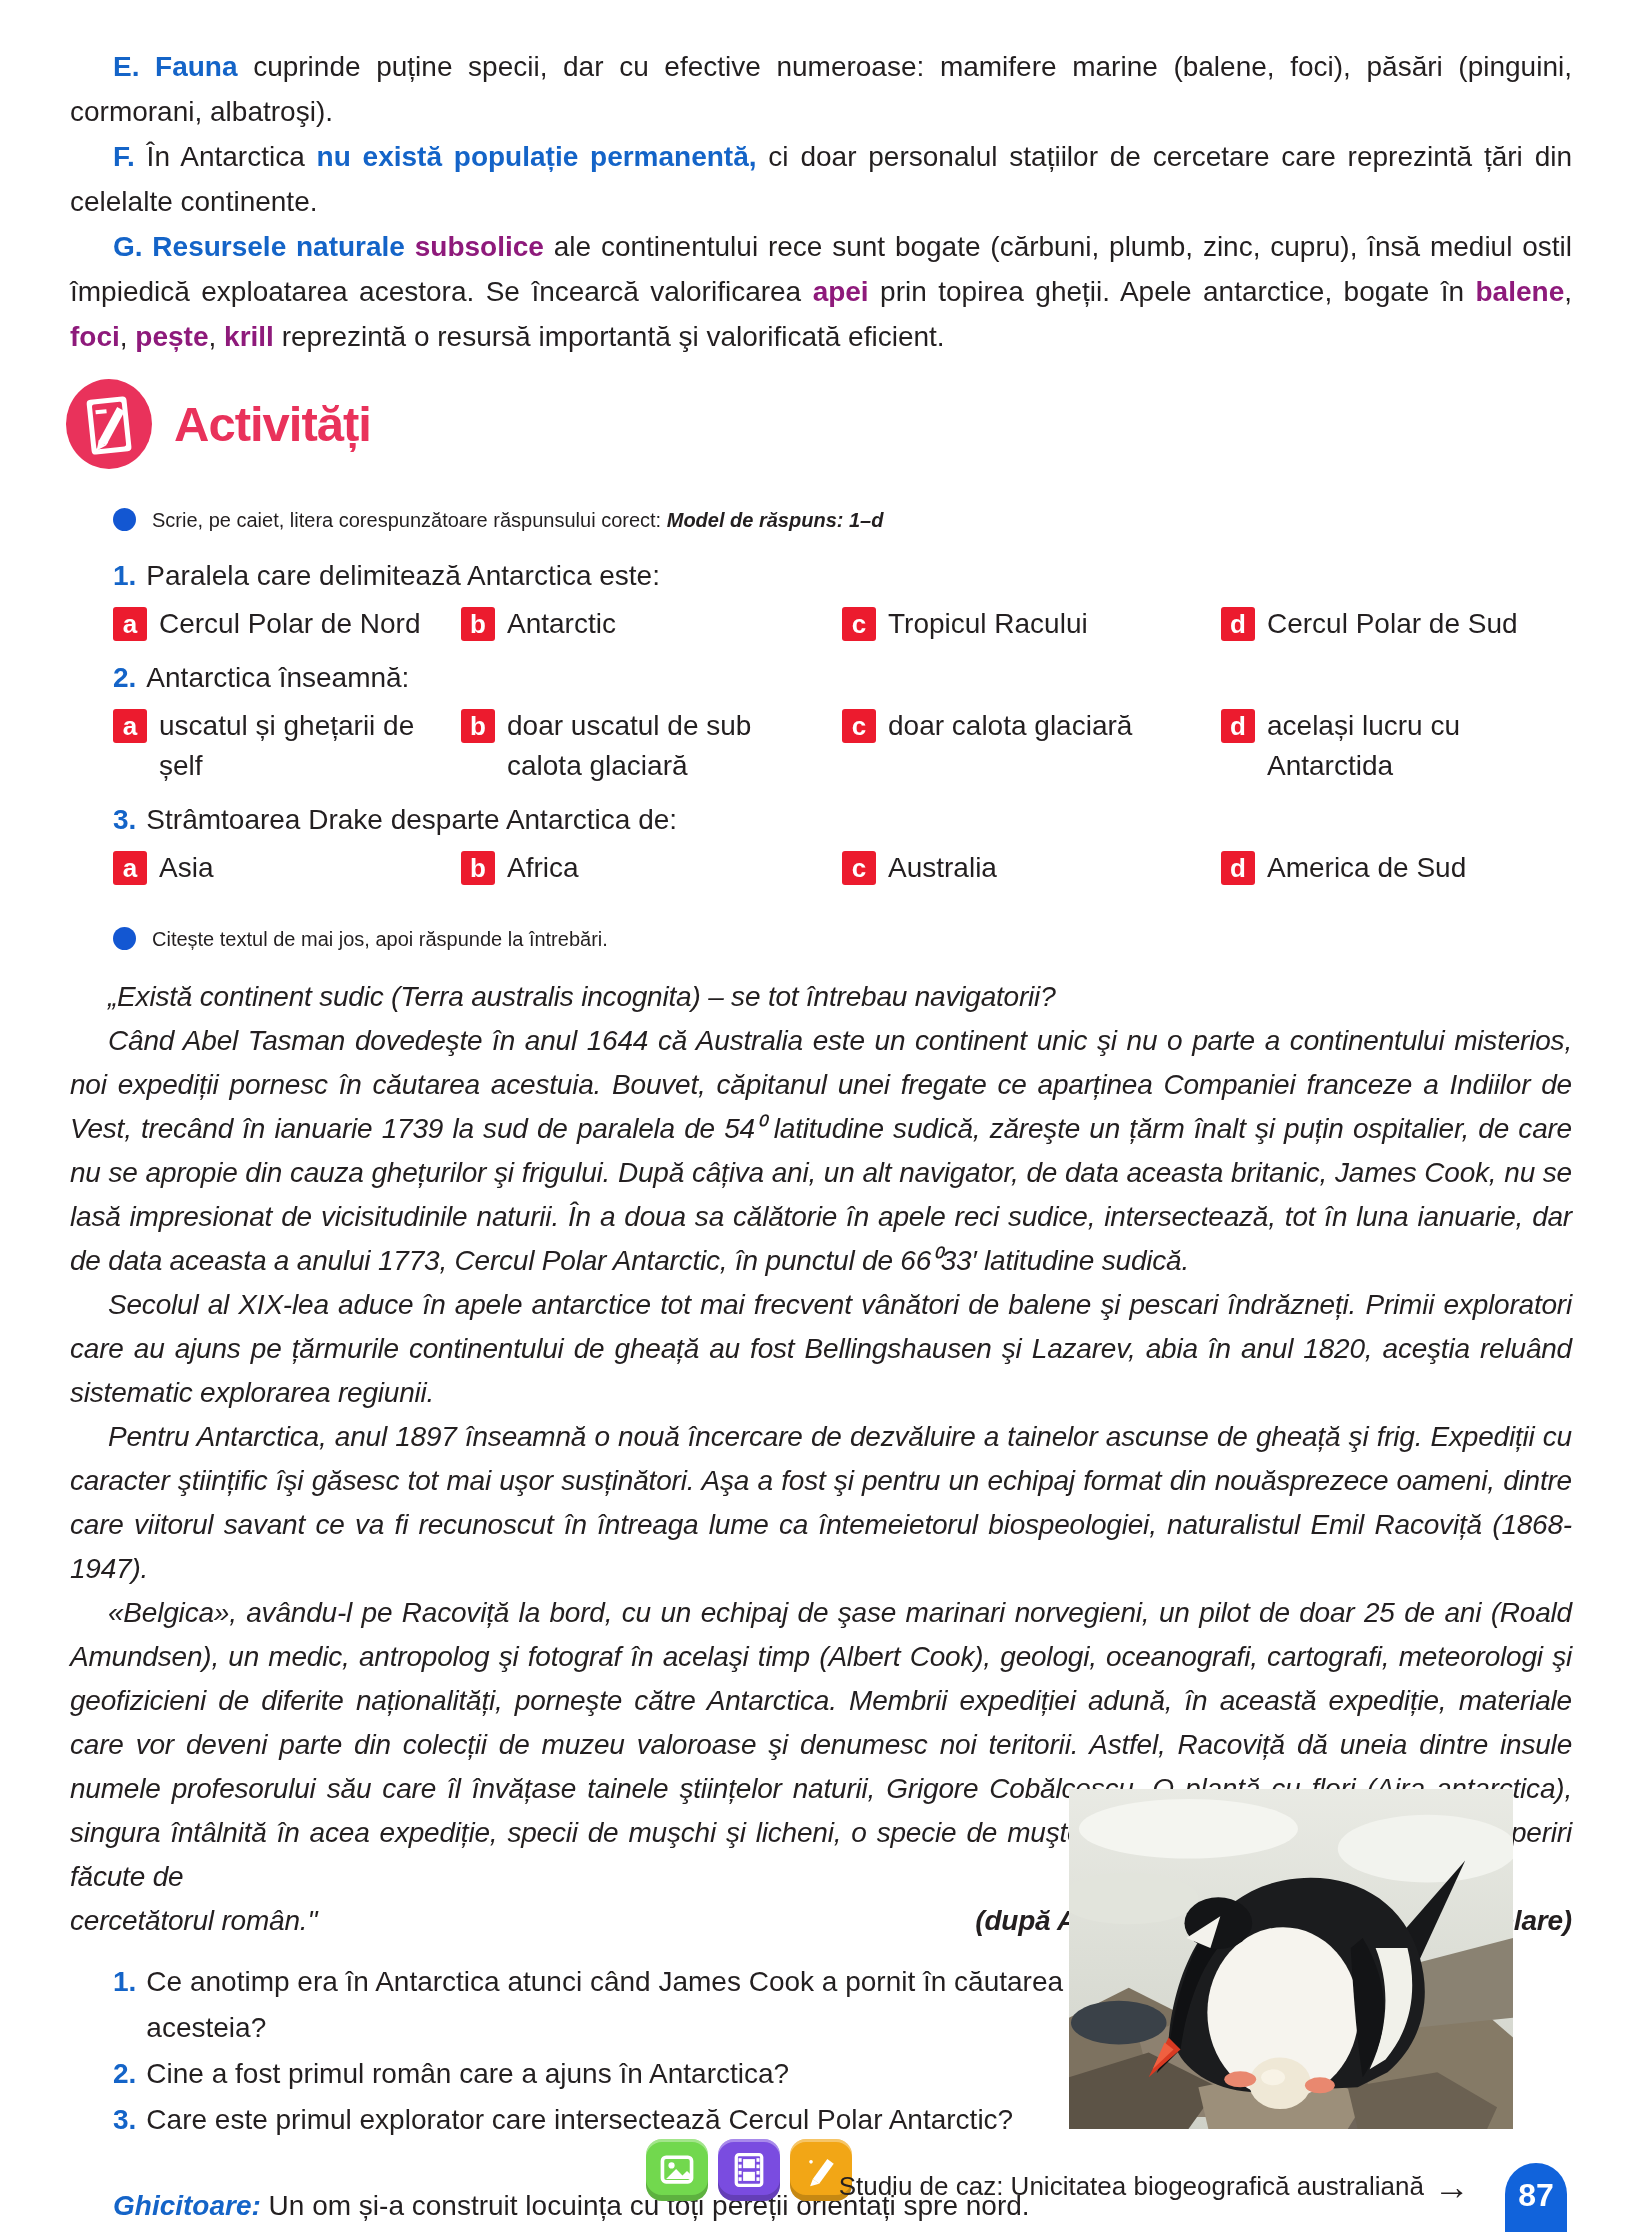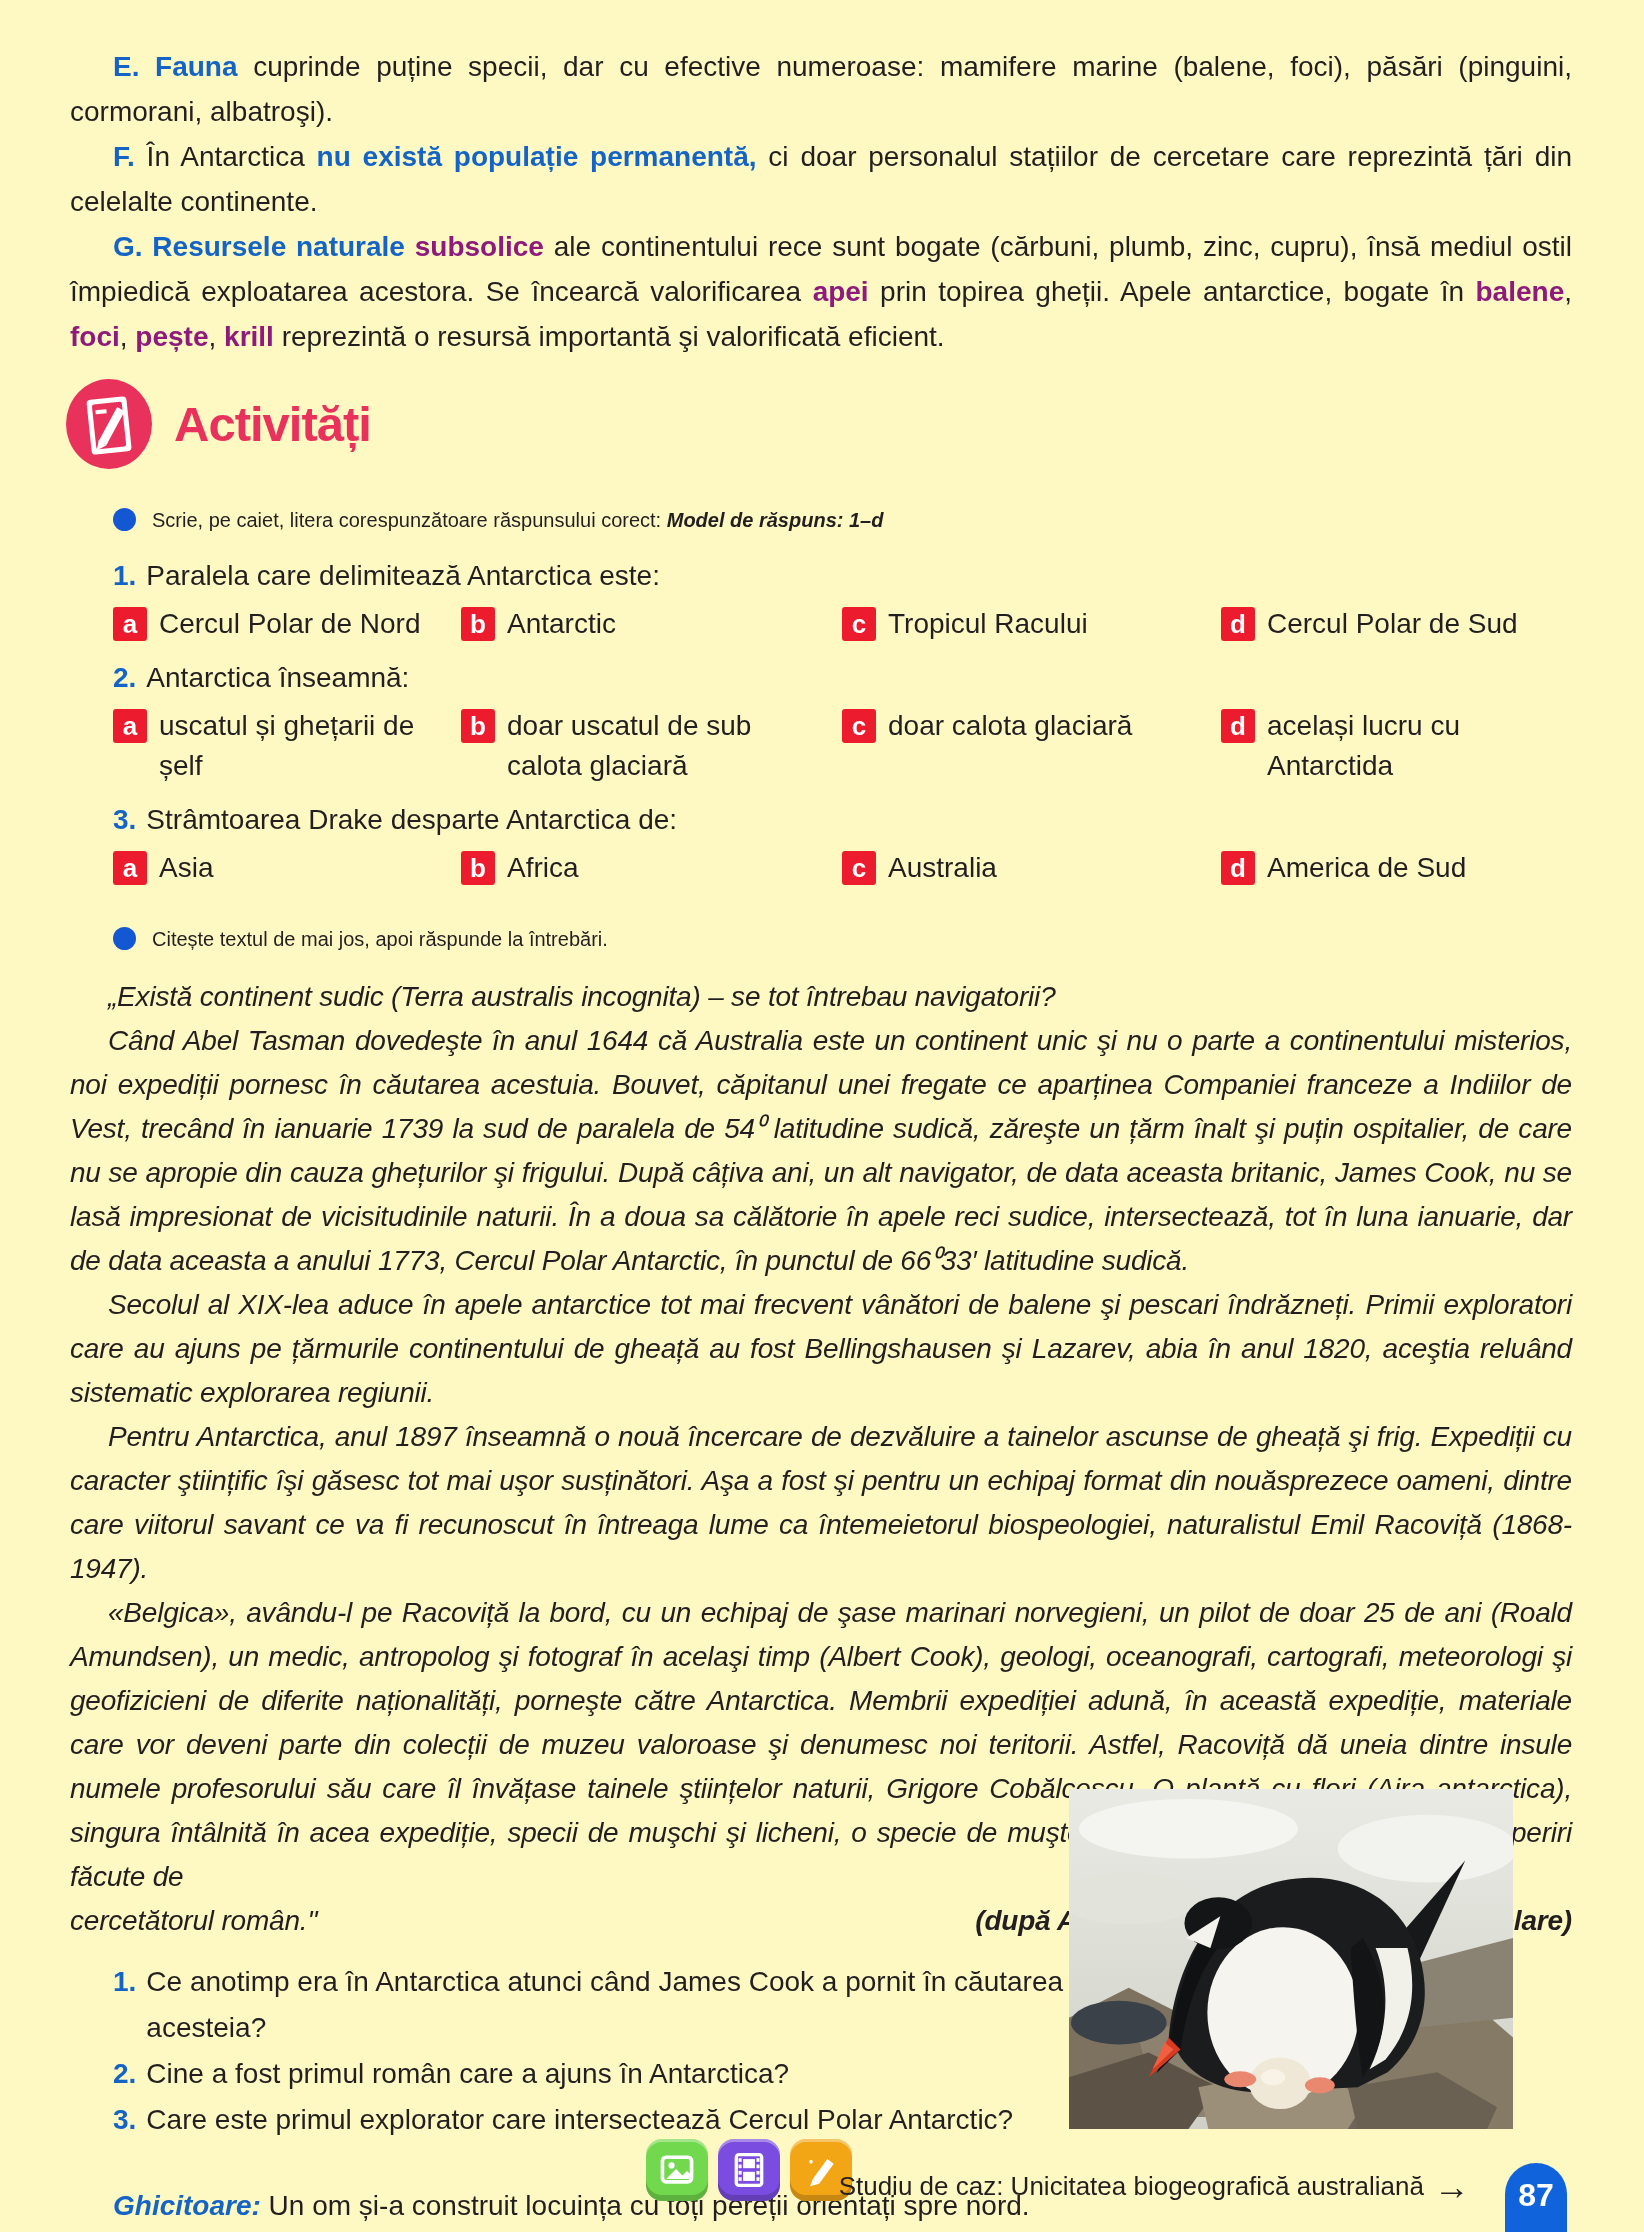--- a/index.html
+++ b/index.html
@@ -1,17 +1,17 @@
 <!DOCTYPE html>
 <html lang="ro" style="--body-text: #231f20; --text-blue: #1464c8; --magenta: #8e1a7b; --option-red: #ec1b2e; --activity-pink: #e9325b; --bullet-blue: #1357d2; --badge-blue: #1163db; --icon-green: #72d84e; --icon-purple: #7a4ce0; --icon-orange: #f2a616;"><head>
 <meta charset="utf-8">
 <style>
   html,body{margin:0;padding:0;background:#888;}
   .page{
-    position:relative; width:1645px; height:2233px; background:#fef9c3;
+    position:relative; width:1645px; height:2233px; background:#ffffff;
     font-family:"Liberation Sans", sans-serif; color:var(--body-text,#231f20);
     overflow:hidden; margin:0 auto;
   }
   .content{ padding:44px 73px 0 70px; }
 
   
   .body-par{ margin:0; font-size:28px; line-height:45px; text-align:justify; text-indent:43px; }
   .run-bb{ color:var(--text-blue); font-weight:bold; }
   .run-bm{ color:var(--magenta); font-weight:bold; }
   .run-bi{ font-weight:bold; font-style:italic; }

